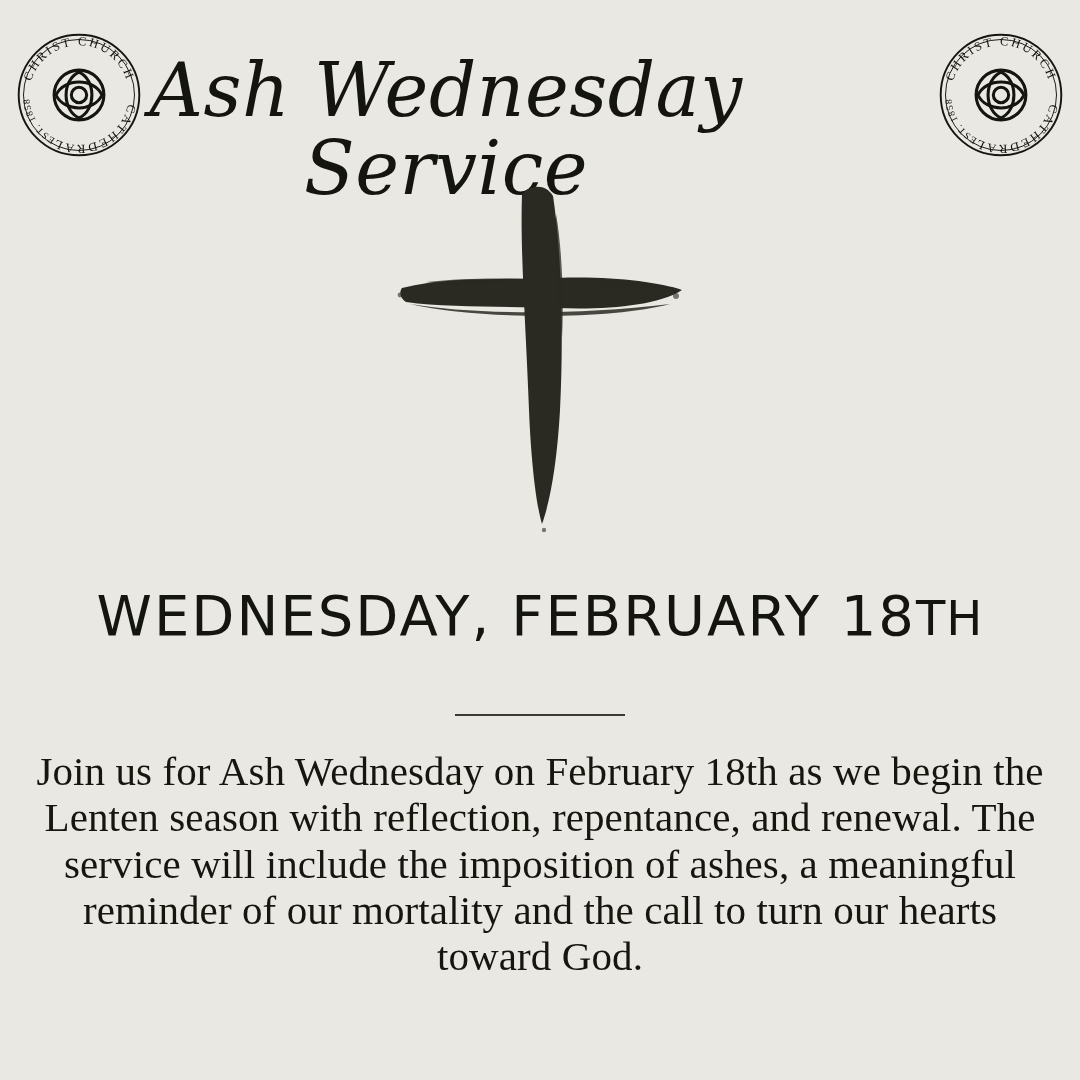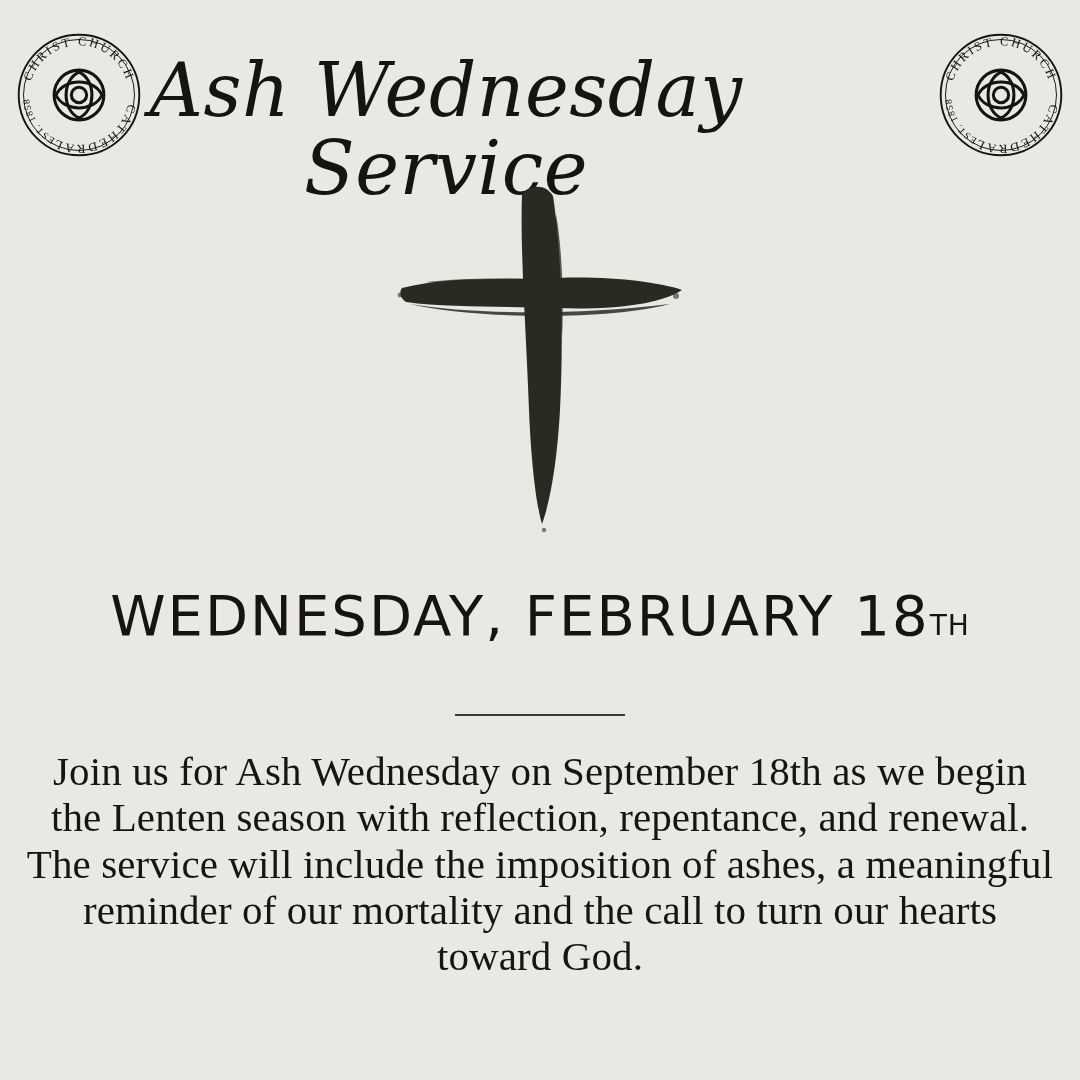--- a/index.html
+++ b/index.html
@@ -73,21 +73,21 @@
     width: 1080px;
     text-align: center;
     font-family: "DejaVu Sans", "Liberation Sans", sans-serif;
     font-weight: 400;
     font-size: 56px;
     letter-spacing: 2px;
     color: #15150f;
     text-transform: uppercase;
   }
   .date .small-caps {
-    font-size: 28px;
+    font-size: 48px;
     letter-spacing: 1px;
   }
 
   
   .divider {
     position: absolute;
     top: 714px;
     left: 50%;
     transform: translateX(-50%);
     width: 170px;
@@ -199,15 +199,15 @@
       </g>
     </svg>
   </div>
 
   <div class="date">
     <span>Wednesday, February 18</span><span class="small-caps">th</span>
   </div>
 
   <div class="divider"></div>
 
-  <div class="body-copy">Join us for Ash Wednesday on September 18th as we begin the Lenten season with reflection, repentance, and renewal. The service will include the imposition of ashes, a meaningful reminder of our mortality and the call to turn our hearts toward God.</div>
+  <div class="body-copy">Join us for Ash Wednesday on February 18th as we begin the Lenten season with reflection, repentance, and renewal. The service will include the imposition of ashes, a meaningful reminder of our mortality and the call to turn our hearts toward God.</div>
 
 </div>
 
 </body></html>

